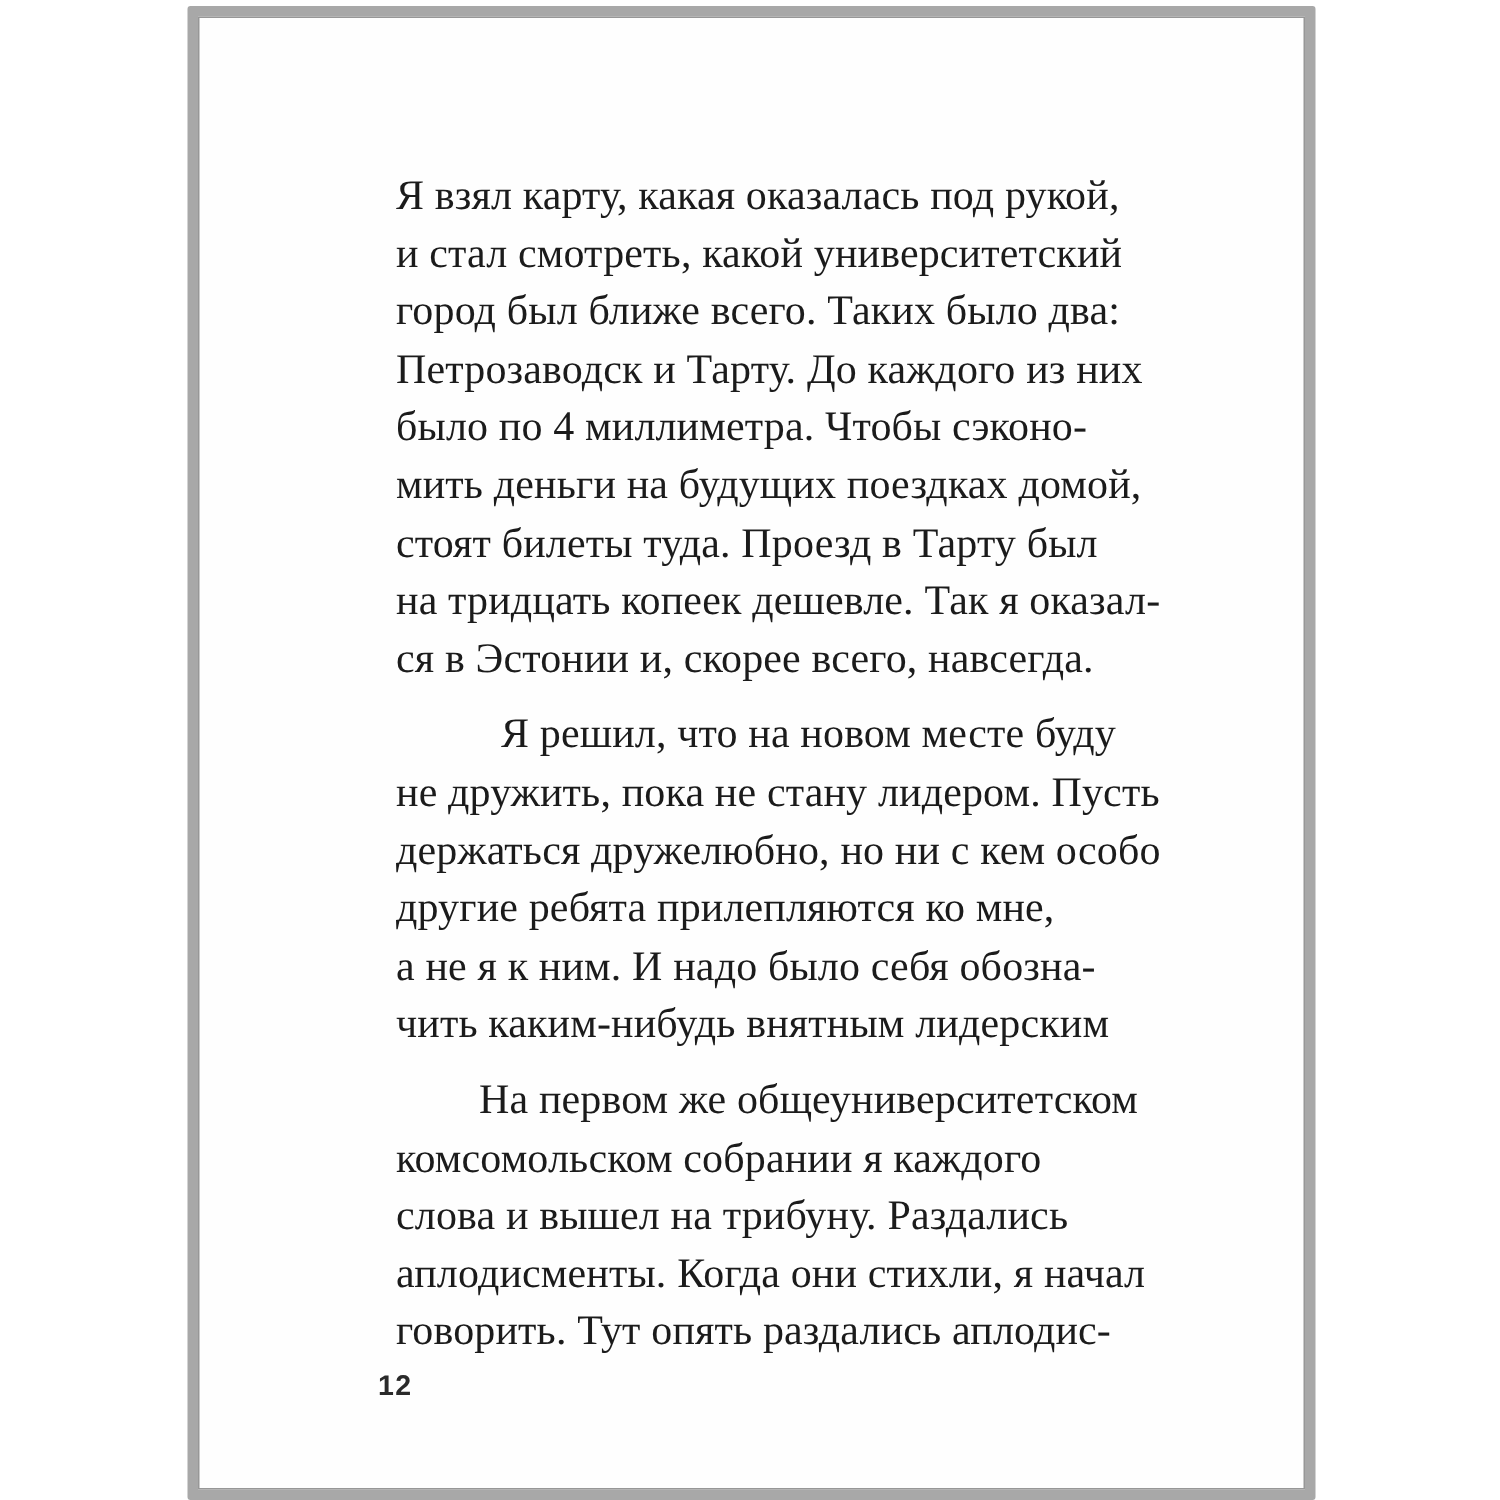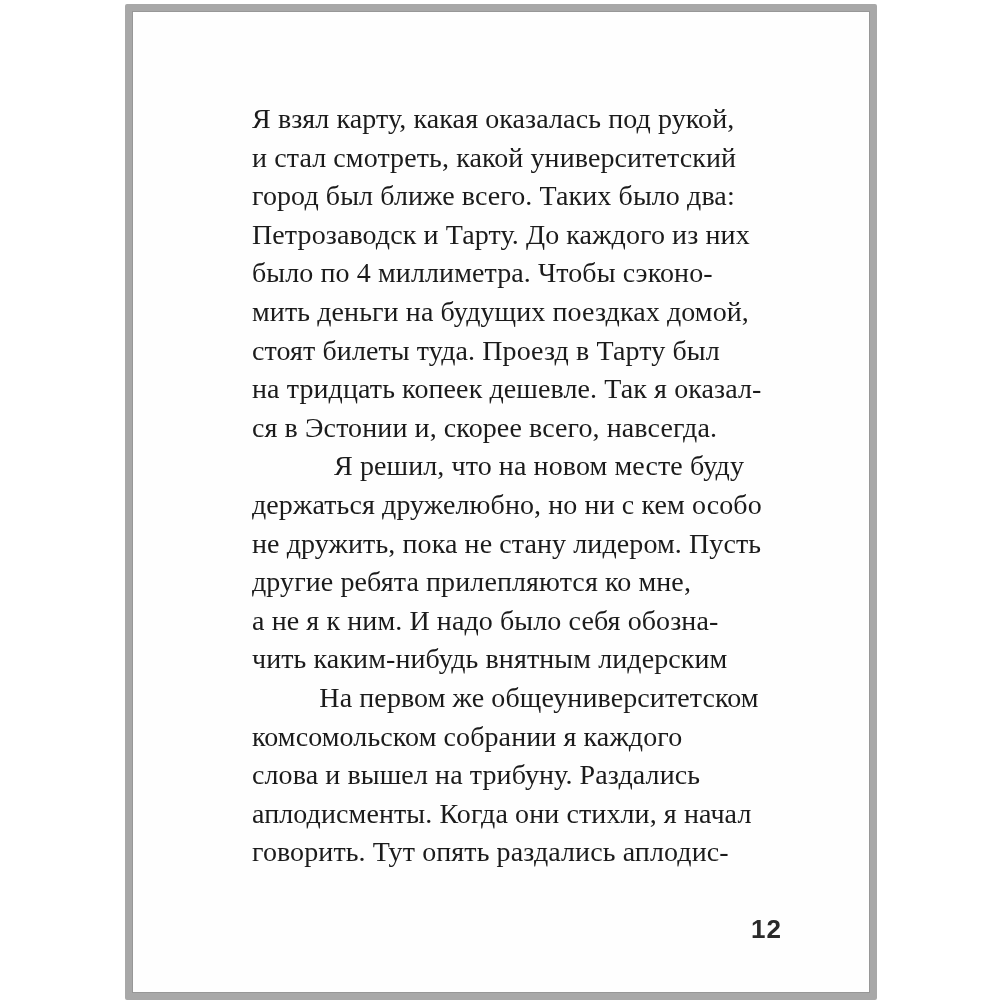--- a/index.html
+++ b/index.html
@@ -33,40 +33,40 @@
     left: 120px;
     top: 89px;
     width: 530px;
     font-family: "Liberation Serif", serif;
     font-size: 28px;
     line-height: 38.6px;
     color: #1b1b1b;
     letter-spacing: 0.1px;
   }
   .paragraph {
-    margin: 0;
+    margin: 12px;
     padding: 0;
   }
   .line {
     white-space: pre;
     height: 38.6px;
   }
   .line.indent {
     padding-left: 44px;
     text-align: center;
   }
   .page-number {
     position: absolute;
     left: 120px;
     top: 903px;
     width: 530px;
-    text-align: right;
+    text-align: left;
     font-family: "Liberation Sans", sans-serif;
     font-weight: bold;
-    font-size: 26px;
+    font-size: 19px;
     color: #2a2a2a;
     letter-spacing: 1px;
   }
 </style>
 </head>
 <body>
 
 <div class="canvas">
   <div class="page-frame">
     <div class="body-text">
@@ -76,22 +76,22 @@
           <div class="line">город был ближе всего. Таких было два:</div>
           <div class="line">Петрозаводск и Тарту. До каждого из них</div>
           <div class="line">было по 4 миллиметра. Чтобы сэконо-</div>
           <div class="line">мить деньги на будущих поездках домой,</div>
           <div class="line">стоят билеты туда. Проезд в Тарту был</div>
           <div class="line">на тридцать копеек дешевле. Так я оказал-</div>
           <div class="line">ся в Эстонии и, скорее всего, навсегда.</div>
         </div>
         <div class="paragraph">
           <div class="line indent">Я решил, что на новом месте буду</div>
+          <div class="line">не дружить, пока не стану лидером. Пусть</div>
           <div class="line">держаться дружелюбно, но ни с кем особо</div>
-          <div class="line">не дружить, пока не стану лидером. Пусть</div>
           <div class="line">другие ребята прилепляются ко мне,</div>
           <div class="line">а не я к ним. И надо было себя обозна-</div>
           <div class="line">чить каким-нибудь внятным лидерским</div>
         </div>
         <div class="paragraph">
           <div class="line indent">На первом же общеуниверситетском</div>
           <div class="line">комсомольском собрании я каждого</div>
           <div class="line">слова и вышел на трибуну. Раздались</div>
           <div class="line">аплодисменты. Когда они стихли, я начал</div>
           <div class="line">говорить. Тут опять раздались аплодис-</div>

